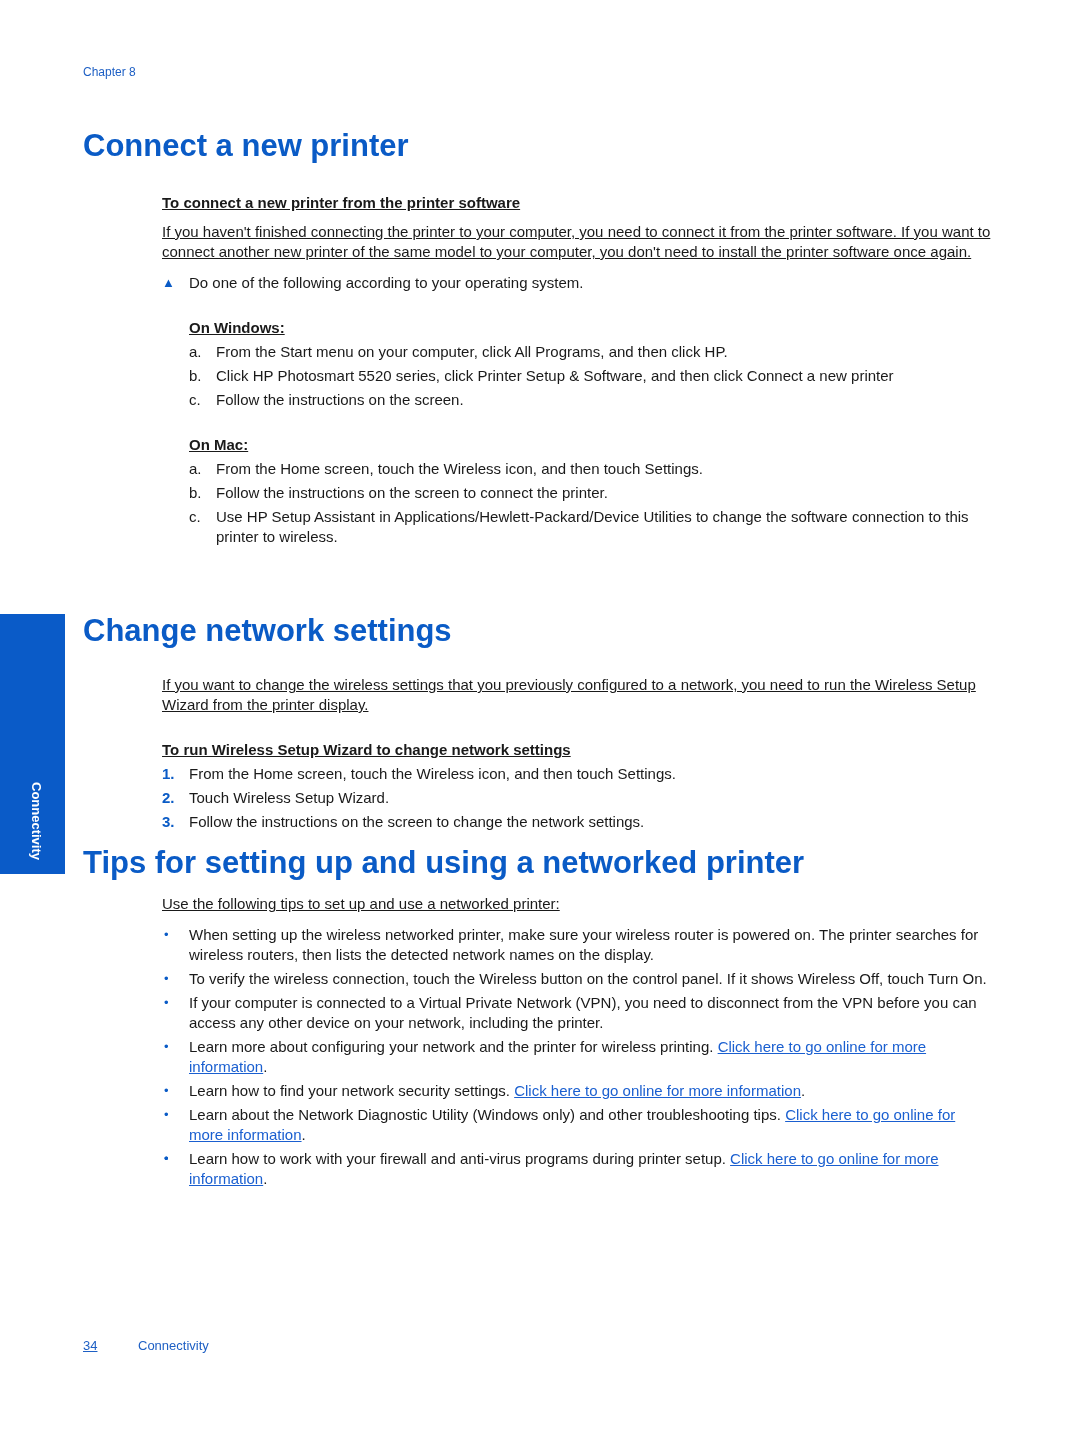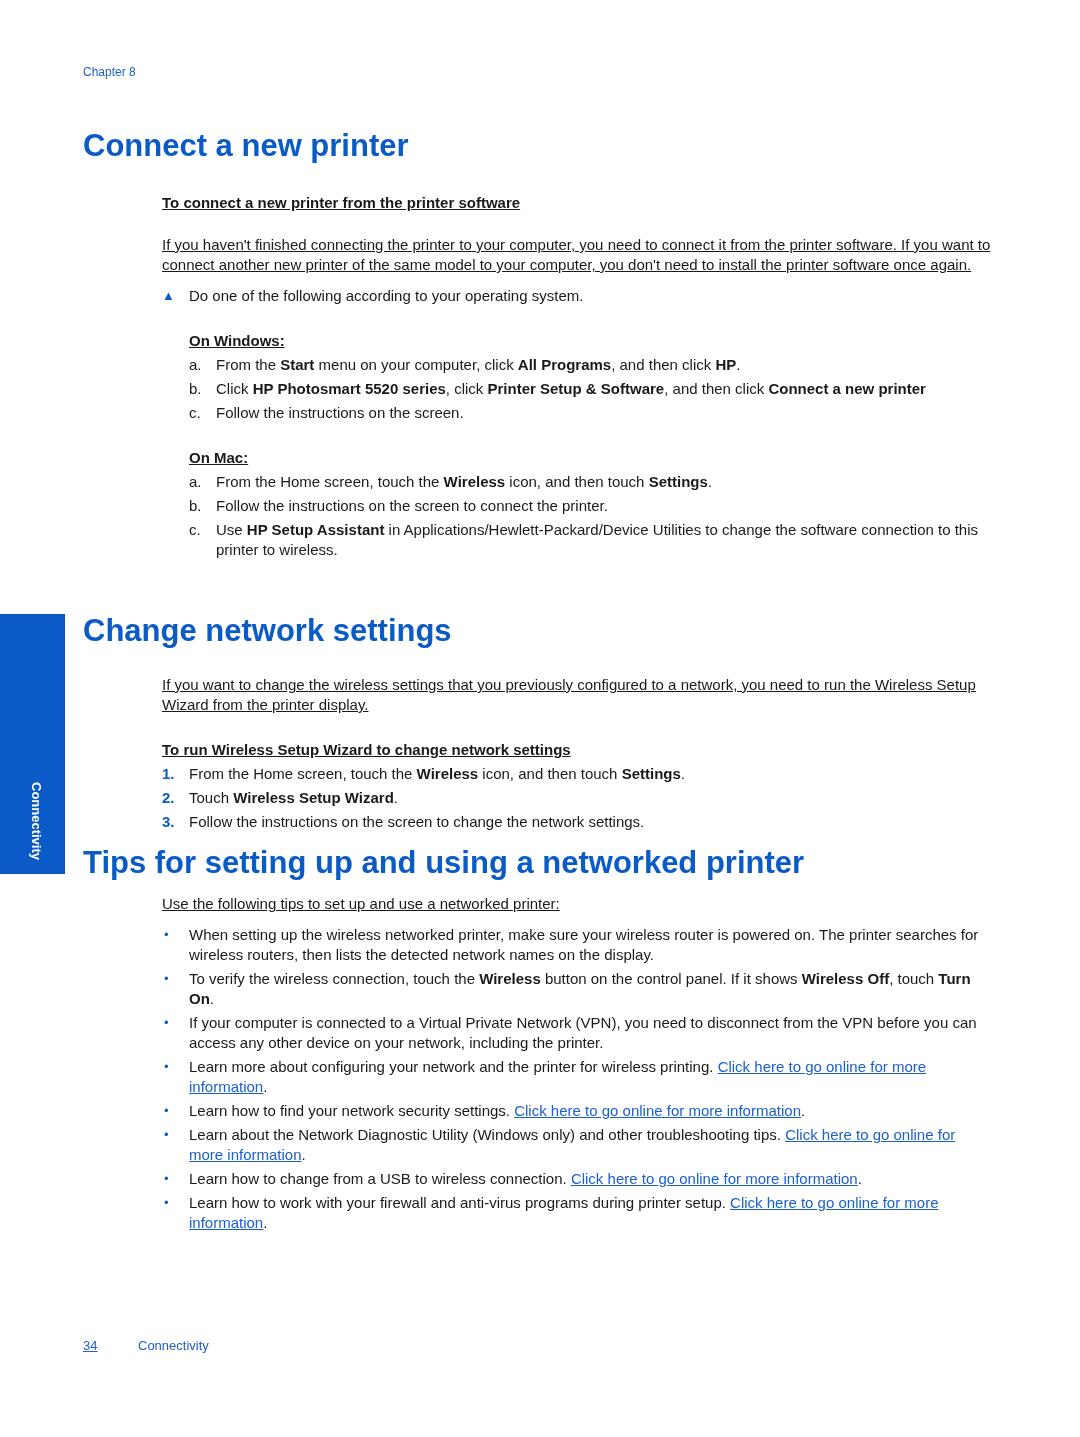--- a/index.html
+++ b/index.html
@@ -14,36 +14,36 @@
   .body { left: 162px; width: 830px; font-size: 15px; line-height: 20px; }
   .subhead { font-weight: bold; font-size: 15px; }
   p { margin: 0; text-decoration: underline; }
   .tri { position: absolute; left: 0; top: 0; color: #0a5bc6; font-size: 13px; }
   .step-row { position: relative; padding-left: 27px; margin: 0; }
   .step-row .lbl { position: absolute; left: 0; top: 0; }
   .lbl.blue { color: #0a5bc6; font-weight: bold; }
   .bullet-row { position: relative; padding-left: 27px; }
   .bullet-row .dot { position: absolute; left: 2px; top: 0; color: #0a5bc6; font-size: 13px; }
   a.link { color: #1a5fd0; text-decoration: underline; }
-  b { font-weight: bold; margin-top: 28px; }
+  b { font-weight: normal; margin-top: 28px; }
   .sidetab { left: 0; top: 614px; width: 65px; height: 260px; background: #0a5bc8; }
   .sidetab-label { position: absolute; left: 44px; top: 782px; transform-origin: 0 0; transform: rotate(90deg);
                    color: #ffffff; font-size: 13px; font-weight: bold; white-space: nowrap; }
   .footer-num { left: 83px; top: 1338px; font-size: 13px; color: #1d5fc4; text-decoration: underline; }
   .footer-title { left: 138px; top: 1338px; font-size: 13px; color: #1d5fc4; }
 </style>
 </head>
 <body>
 
 <div class="abs chapter">Chapter 8</div>
 
 <h1 class="h-connect">Connect a new printer</h1>
 <div class="abs body" style="top:193px;">
   <p class="subhead">To connect a new printer from the printer software</p>
-  <p style="margin-top:22px;">If you haven't finished connecting the printer to your computer, you need to connect it from the printer software. If you want to connect another new printer of the same model to your computer, you don't need to install the printer software once again.</p>
+  <p style="margin-top:9px;">If you haven't finished connecting the printer to your computer, you need to connect it from the printer software. If you want to connect another new printer of the same model to your computer, you don't need to install the printer software once again.</p>
   <div class="step-row" style="margin-top:11px;">
     <span class="tri">▲</span>
     <span>Do one of the following according to your operating system.</span>
   </div>
   <div style="padding-left:27px; margin-top:25px;">
     <p class="subhead">On Windows:</p>
   </div>
   <div id="win-steps" style="margin-top: 3px; padding-left: 27px;">
       <div class="step-row" style="margin-top: 4px;"><span class="lbl">a.</span><span><span>From the </span><b>Start</b><span> menu on your computer, click </span><b>All Programs</b><span>, and then click </span><b>HP</b><span>.</span></span></div>
       <div class="step-row" style="margin-top: 4px;"><span class="lbl">b.</span><span><span>Click </span><b>HP Photosmart 5520 series</b><span>, click </span><b>Printer Setup &amp; Software</b><span>, and then click </span><b>Connect a new printer</b></span></div>
@@ -76,19 +76,19 @@
 <h1 class="h-tips">Tips for setting up and using a networked printer</h1>
 <div class="abs body" style="top:894px;">
   <p>Use the following tips to set up and use a networked printer:</p>
   <div id="tips" style="margin-top:11px;">
       <div class="bullet-row" style="margin-top: 0px;"><span class="dot">•</span><span><span>When setting up the wireless networked printer, make sure your wireless router is powered on. The printer searches for wireless routers, then lists the detected network names on the display.</span></span></div>
       <div class="bullet-row" style="margin-top: 4px;"><span class="dot">•</span><span><span>To verify the wireless connection, touch the </span><b>Wireless</b><span> button on the control panel. If it shows </span><b>Wireless Off</b><span>, touch </span><b>Turn On</b><span>.</span></span></div>
       <div class="bullet-row" style="margin-top: 4px;"><span class="dot">•</span><span><span>If your computer is connected to a Virtual Private Network (VPN), you need to disconnect from the VPN before you can access any other device on your network, including the printer.</span></span></div>
       <div class="bullet-row" style="margin-top: 4px;"><span class="dot">•</span><span><span>Learn more about configuring your network and the printer for wireless printing. </span><a class="link" href="#">Click here to go online for more information</a><span>.</span></span></div>
       <div class="bullet-row" style="margin-top: 4px;"><span class="dot">•</span><span><span>Learn how to find your network security settings. </span><a class="link" href="#">Click here to go online for more information</a><span>.</span></span></div>
       <div class="bullet-row" style="margin-top: 4px;"><span class="dot">•</span><span><span>Learn about the Network Diagnostic Utility (Windows only) and other troubleshooting tips. </span><a class="link" href="#">Click here to go online for more information</a><span>.</span></span></div>
-      <div class="bullet-row" style="margin-top: 4px;"><span class="dot">•</span><span><span>Learn how to change from a USB to wireless connection. </span><a class="link" href="#">Click here to go online for more information</a><span>.</span></span></div>
+      <div class="bullet-row" style="margin-top: 4px;"><span class="dot">•</span></div>
       <div class="bullet-row" style="margin-top: 4px;"><span class="dot">•</span><span><span>Learn how to work with your firewall and anti-virus programs during printer setup. </span><a class="link" href="#">Click here to go online for more information</a><span>.</span></span></div>
     </div>
 </div>
 
 <div class="abs footer-num">34</div>
 <div class="abs footer-title">Connectivity</div>
 
 </body></html>

